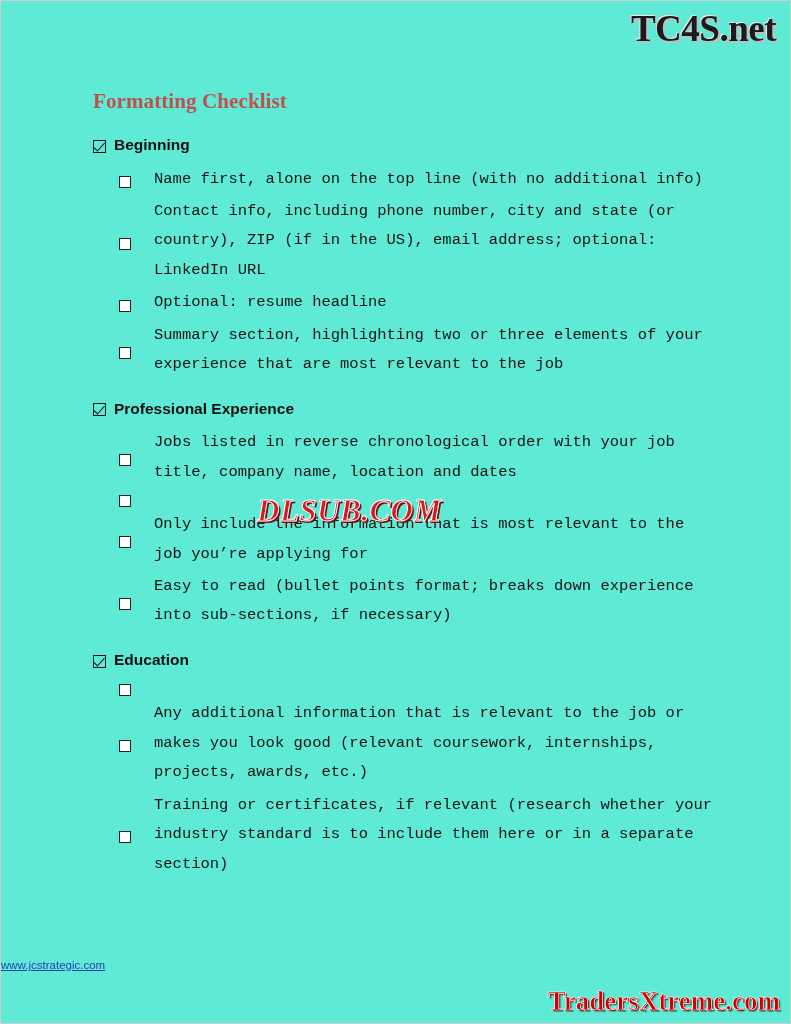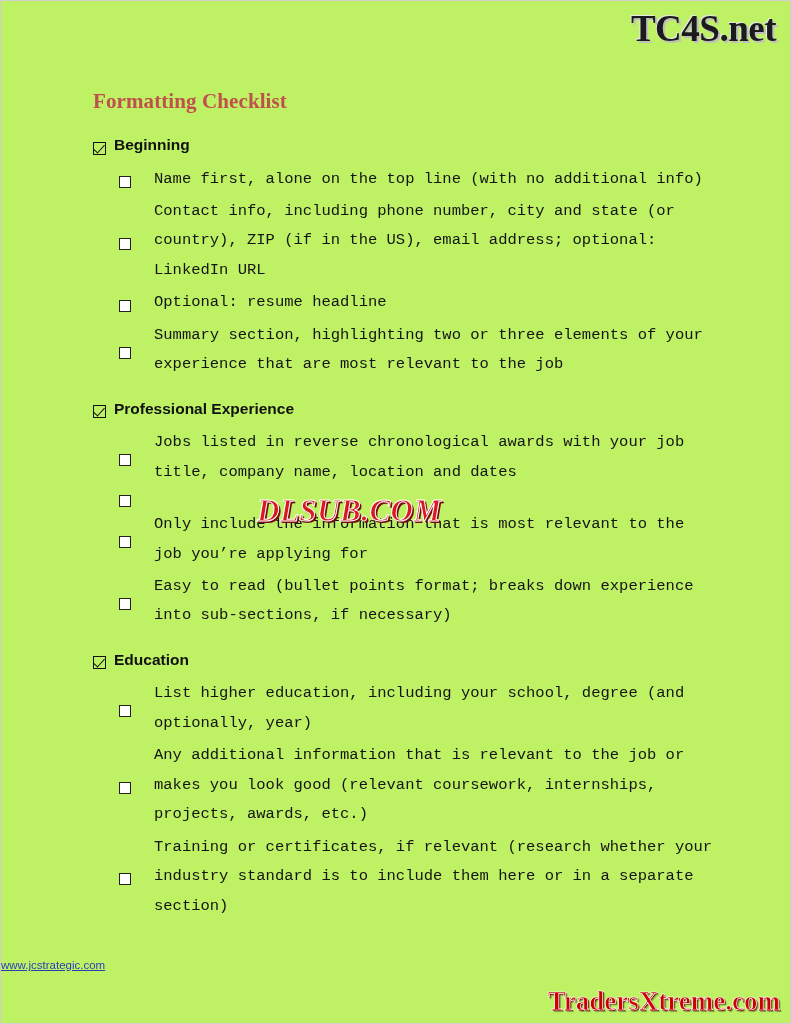--- a/index.html
+++ b/index.html
@@ -13,21 +13,21 @@
     position: relative;
     font-family: "Liberation Sans", sans-serif;
     color: #1a1a1a;
     overflow: hidden;
   }
 
   
   .page {
     position: absolute;
     inset: 0;
-    background: #bef264;
+    background: #5eead4;
     border: 1px solid #cfcfcf;
     box-sizing: border-box;
   }
 
   
   .brand-top {
     position: absolute;
     top: 6px;
     right: 14px;
     font-family: "Liberation Serif", serif;
@@ -56,21 +56,21 @@
     margin: 0 0 22px 0;
     letter-spacing: 0.1px;
   }
 
   .section {
     margin-bottom: 20px;
   }
 
   .section-head {
     display: flex;
-    align-items: flex-end;
+    align-items: center;
     gap: 8px;
     margin-bottom: 10px;
   }
 
   .section-title {
     font-size: 15.5px;
     font-weight: bold;
     color: #111;
     line-height: 1.2;
   }
@@ -213,21 +213,21 @@
     </div>
 
     <div class="section">
       <div class="section-head">
         <span class="checkbox-checked"></span>
         <span class="section-title">Professional Experience</span>
       </div>
       <ul class="items">
         <li class="item">
           <span class="checkbox-empty"></span>
-          <span class="item-text">Jobs listed in reverse chronological awards with your job title, company name, location and dates</span>
+          <span class="item-text">Jobs listed in reverse chronological order with your job title, company name, location and dates</span>
         </li>
         <li class="item">
           <span class="checkbox-empty"></span>
         </li>
         <li class="item">
           <span class="checkbox-empty"></span>
           <span class="item-text">Only include the information that is most relevant to the job you’re applying for</span>
         </li>
         <li class="item">
           <span class="checkbox-empty"></span>
@@ -237,21 +237,20 @@
     </div>
 
     <div class="section">
       <div class="section-head">
         <span class="checkbox-checked"></span>
         <span class="section-title">Education</span>
       </div>
       <ul class="items">
         <li class="item">
           <span class="checkbox-empty"></span>
-          <span class="item-text">List higher education, including your school, degree (and optionally, year)</span>
         </li>
         <li class="item">
           <span class="checkbox-empty"></span>
           <span class="item-text">Any additional information that is relevant to the job or makes you look good (relevant coursework, internships, projects, awards, etc.)</span>
         </li>
         <li class="item">
           <span class="checkbox-empty"></span>
           <span class="item-text">Training or certificates, if relevant (research whether your industry standard is to include them here or in a separate section)</span>
         </li>
       </ul>

